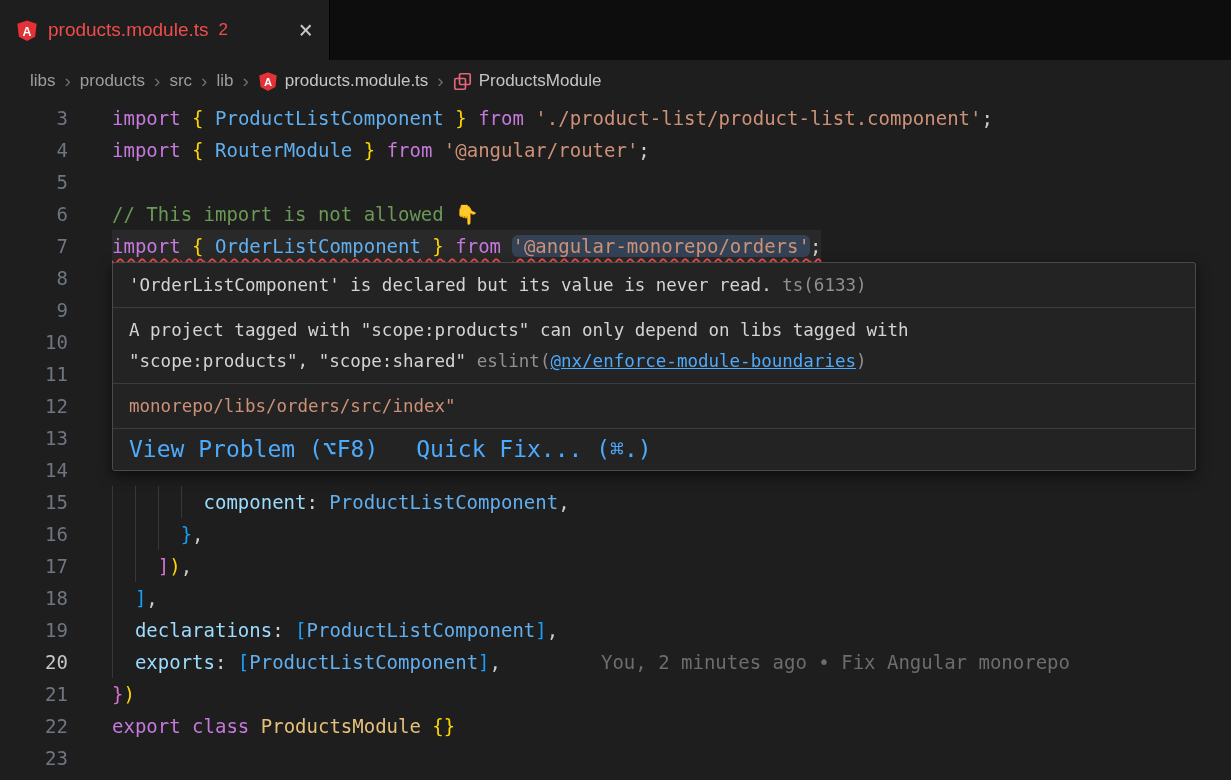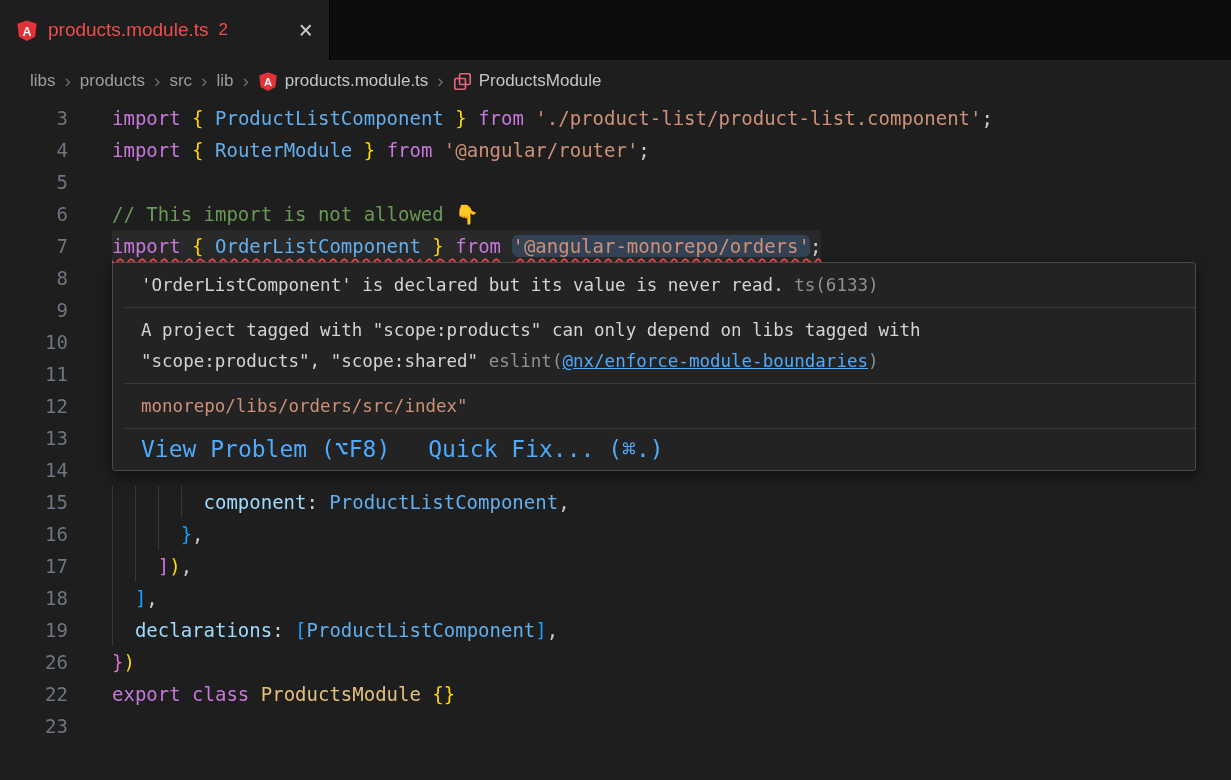--- a/index.html
+++ b/index.html
@@ -40,21 +40,21 @@
   .tok-pun  { color:#cccccc; }
   .tok-br1  { color:#ffd700; }
   .tok-br2  { color:#da70d6; }
   .tok-br3  { color:#179fff; }
   .tok-cls  { color:#e5c07b; }
   .tok-emoji{ color:#f5c542; }
   .tok-sq   { text-decoration:underline wavy #f14c4c 1.5px; text-underline-offset:5px; text-decoration-skip-ink:none; }
   .tok-hlstr{ background:rgba(75,115,170,0.35); border-radius:6px; }
 
   
-  .hover { position:absolute; left:112px; top:160px; width:1084px; background:#232323; border:1px solid #4a4a4a; border-radius:3px; box-shadow:0 5px 14px rgba(0,0,0,0.55); font-size:17.5px; line-height:31px; z-index:5;padding-left:12px; }
+  .hover { position:absolute; left:112px; top:160px; width:1084px; background:#232323; border:1px solid #4a4a4a; border-radius:3px; box-shadow:0 5px 14px rgba(0,0,0,0.55); font-size:17.5px; line-height:31px; z-index:5; }
   .hrow { padding:7px 16px 6px 16px; }
   .hdiv { border-top:1px solid #3c3c3c; }
   .htext { color:#d4d4d4; }
   .dim { color:#919191; }
   .hlink { color:#4daafc; text-decoration:underline; cursor:pointer; }
   .hactions { padding:5px 16px; display:flex; gap:38px; font-size:23px; }
   .haction { color:#4daafc; cursor:pointer; }
 </style>
 </head>
 <body>
@@ -159,21 +159,25 @@
         </div>
         <div class="line">
           <div class="gutter">18</div>
           <div class="code"><span class="ind"></span><span class="tok-br3">]</span><span class="tok-pun">,</span></div>
         </div>
         <div class="line">
           <div class="gutter">19</div>
           <div class="code"><span class="ind"></span><span class="tok-prop">declarations</span><span class="tok-pun">: </span><span class="tok-br3">[</span><span class="tok-name">ProductListComponent</span><span class="tok-br3">]</span><span class="tok-pun">,</span></div>
         </div>
         <div class="line">
-          <div class="gutter">26</div>
+          <div class="gutter active">20</div>
+          <div class="code"><span class="ind"></span><span class="tok-prop">exports</span><span class="tok-pun">: </span><span class="tok-br3">[</span><span class="tok-name">ProductListComponent</span><span class="tok-br3">]</span><span class="tok-pun">,</span><span class="blame">You, 2 minutes ago • Fix Angular monorepo</span></div>
+        </div>
+        <div class="line">
+          <div class="gutter">21</div>
           <div class="code"><span class="tok-br2">}</span><span class="tok-br1">)</span></div>
         </div>
         <div class="line">
           <div class="gutter">22</div>
           <div class="code"><span class="tok-kw">export</span><span class="tok-pun"> </span><span class="tok-kw">class</span><span class="tok-pun"> </span><span class="tok-cls">ProductsModule</span><span class="tok-pun"> </span><span class="tok-br1">{}</span></div>
         </div>
         <div class="line">
           <div class="gutter">23</div>
           <div class="code"></div>
         </div>

